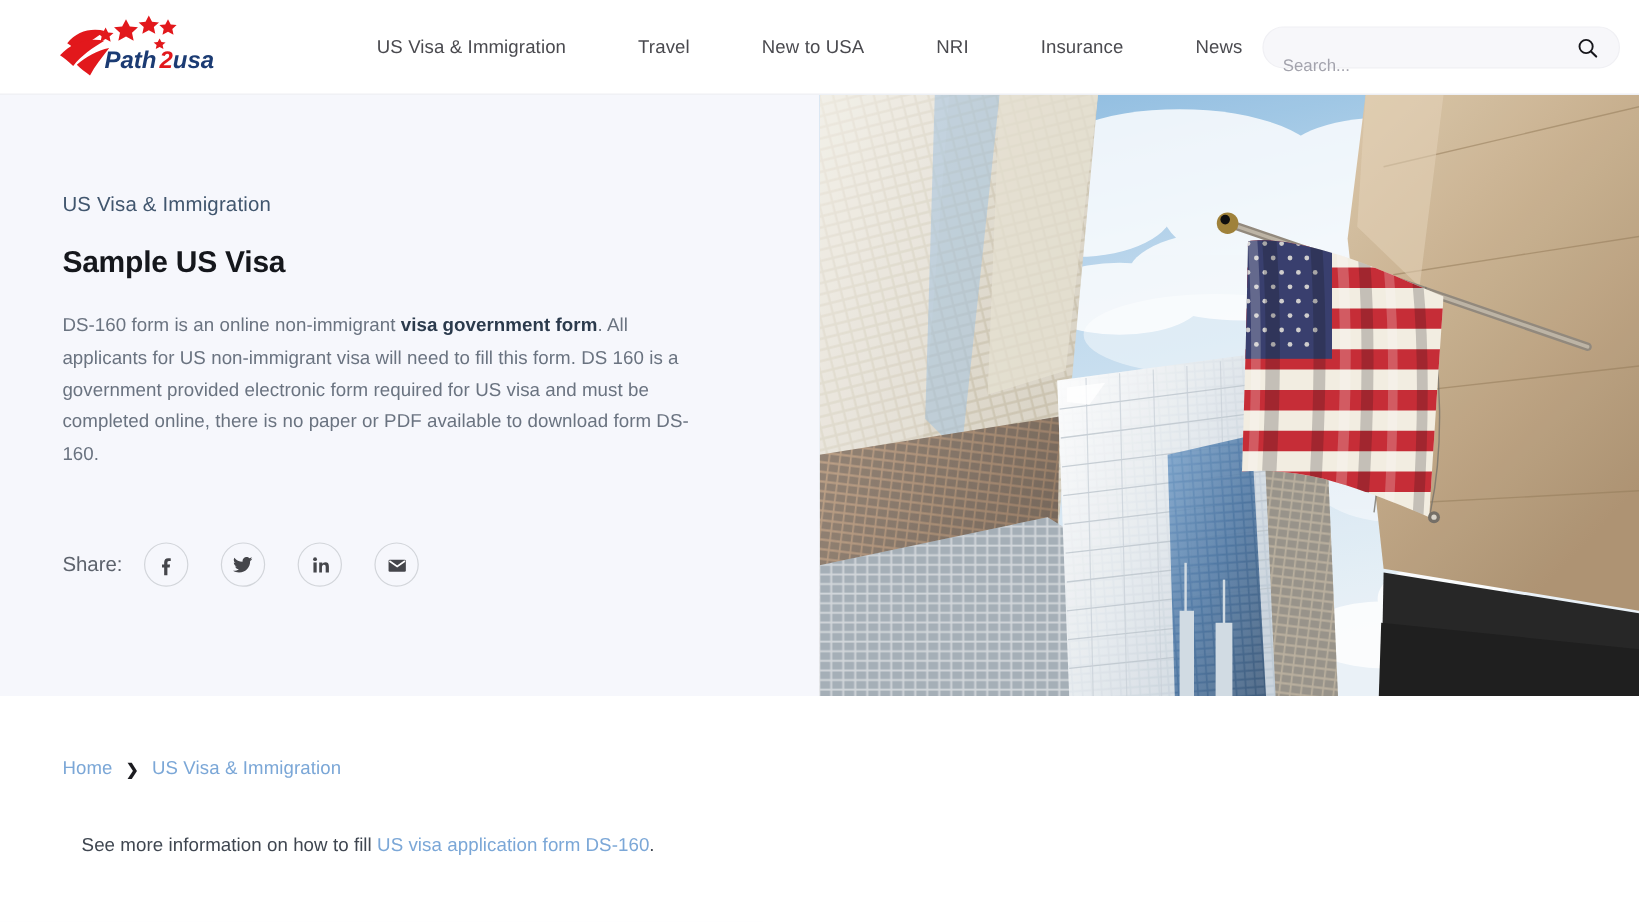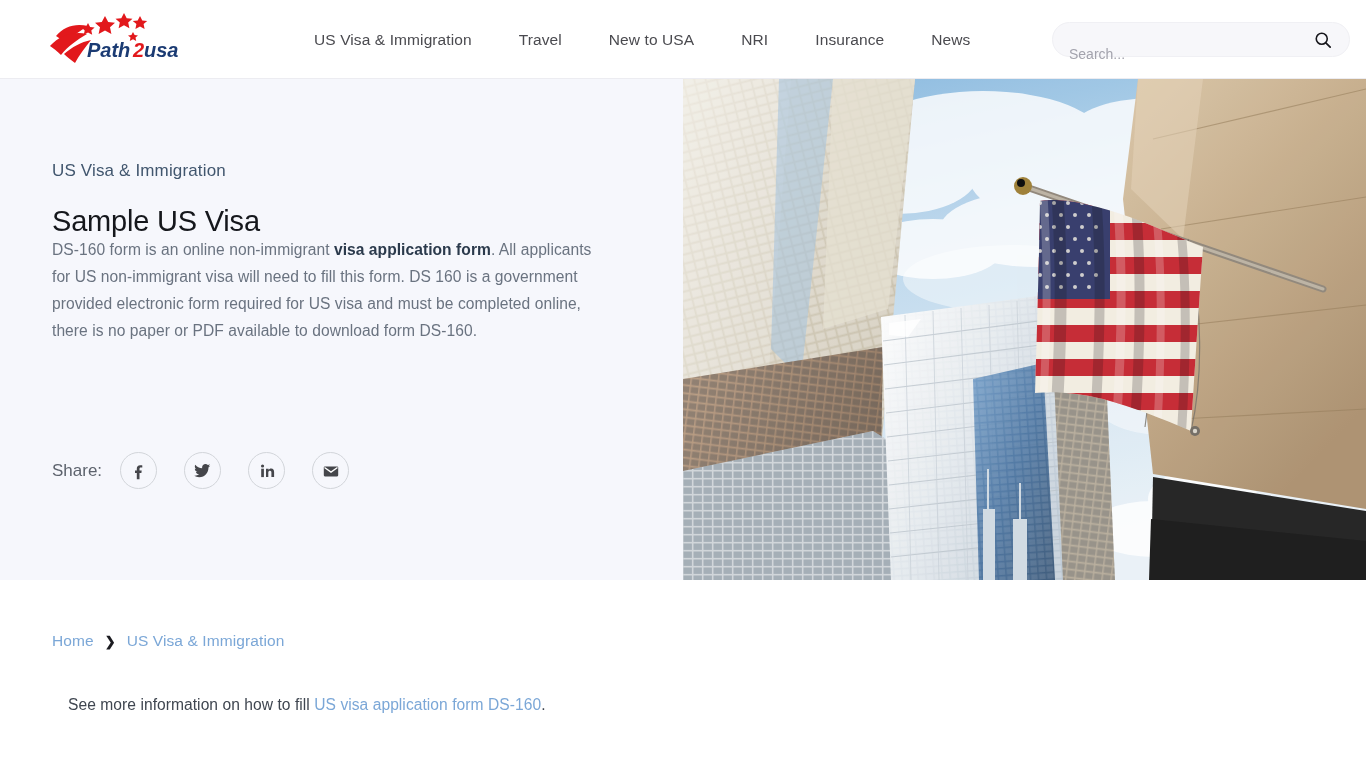--- a/index.html
+++ b/index.html
@@ -37,21 +37,21 @@
     gap: 0;
   }
   .nav-item {
     font-size: 15.5px;
     color: #4a4a4f;
     letter-spacing: .1px;
     text-decoration: none;
     white-space: nowrap;
     cursor: pointer;
   }
-  .nav-item + .nav-item { margin-left: 47px; }
+  .nav-item + .nav-item { margin-left: 60px; }
 
   .search-box {
     position: absolute;
     right: 16px; top: 22px;
     width: 298px; height: 35px;
     background: #f7f7fa;
     border: 1px solid #f0f0f4;
     border-radius: 18px;
     display: flex;
     align-items: center;
@@ -90,25 +90,26 @@
   .eyebrow {
     font-size: 17px;
     color: #41566e;
     letter-spacing: .15px;
     margin-bottom: 24px;
     display: block;
     text-decoration: none;
     cursor: pointer;
   }
   .hero-title {
-    font-size: 29px;
+    font-size: 25px;
     line-height: 1.12;
-    font-weight: 400;
+    font-weight: 700;
     color: #15171c;
     letter-spacing: -.2px;
+    margin-bottom: 26px;
   }
   .hero-para {
     font-size: 15.6px;
     line-height: 1.72;
     color: #6a7380;
     letter-spacing: .05px;
   }
   .hero-para .inline-link {
     color: #2b3a4c;
     font-weight: 600;
@@ -234,21 +235,21 @@
 </header>
 
 <section class="hero">
 
   <div class="hero-text">
     <a class="eyebrow" href="#">US Visa &amp; Immigration</a>
     <h1 class="hero-title">
       <span>Sample US Visa</span><br>
     </h1>
     <p class="hero-para">
-      <span>DS-160 form is an online non-immigrant </span><a class="inline-link" href="#">visa application form</a><span>. All applicants for US non-immigrant visa will need to fill this form. DS 160 is a government provided electronic form required for US visa and must be completed online, there is no paper or PDF available to download form DS-160.</span>
+      <span>DS-160 form is an online non-immigrant </span><a class="inline-link" href="#">visa government form</a><span>. All applicants for US non-immigrant visa will need to fill this form. DS 160 is a government provided electronic form required for US visa and must be completed online, there is no paper or PDF available to download form DS-160.</span>
     </p>
   </div>
 
   <div class="share-row">
     <span class="share-label">Share:</span>
 
     <button class="share-btn">
       <svg width="18" height="18" viewBox="0 0 18 18">
         <path d="M10.8 5.6h1.5V3.4c-.3 0-1.2-.1-2.2-.1-2.1 0-3.3 1.2-3.3 3.5v1.7H5v2.5h1.8v6.3h2.7v-6.3h1.9l.3-2.5H9.5V7.1c0-.9.3-1.5 1.3-1.5z" fill="#45464b"></path>
       </svg>

